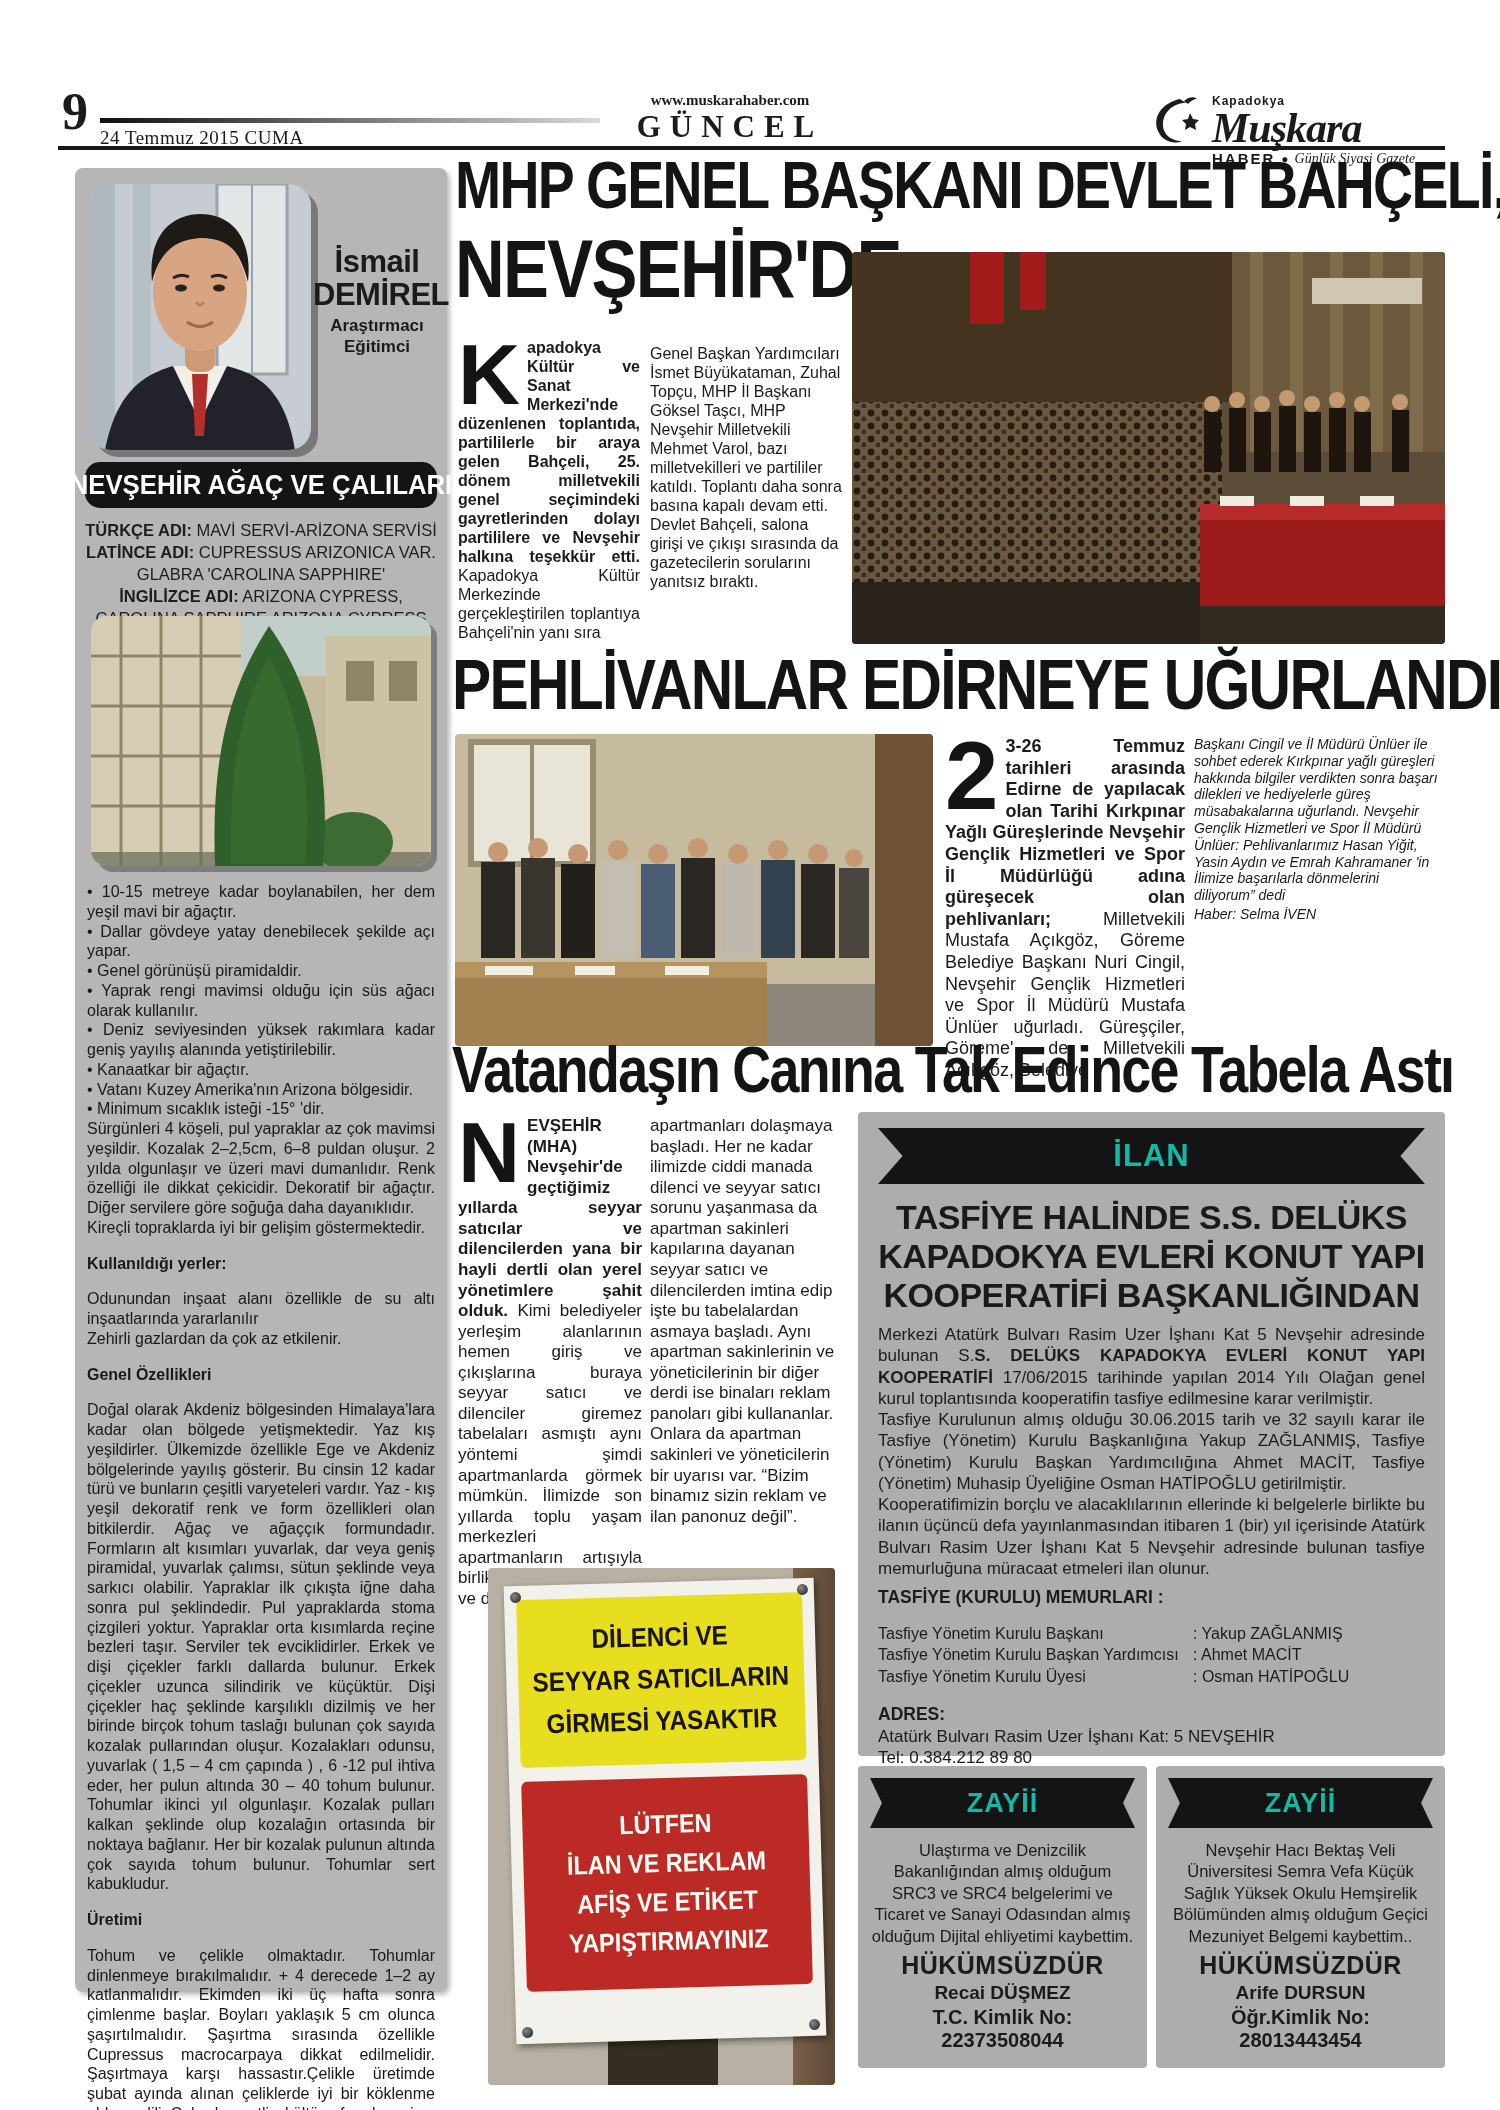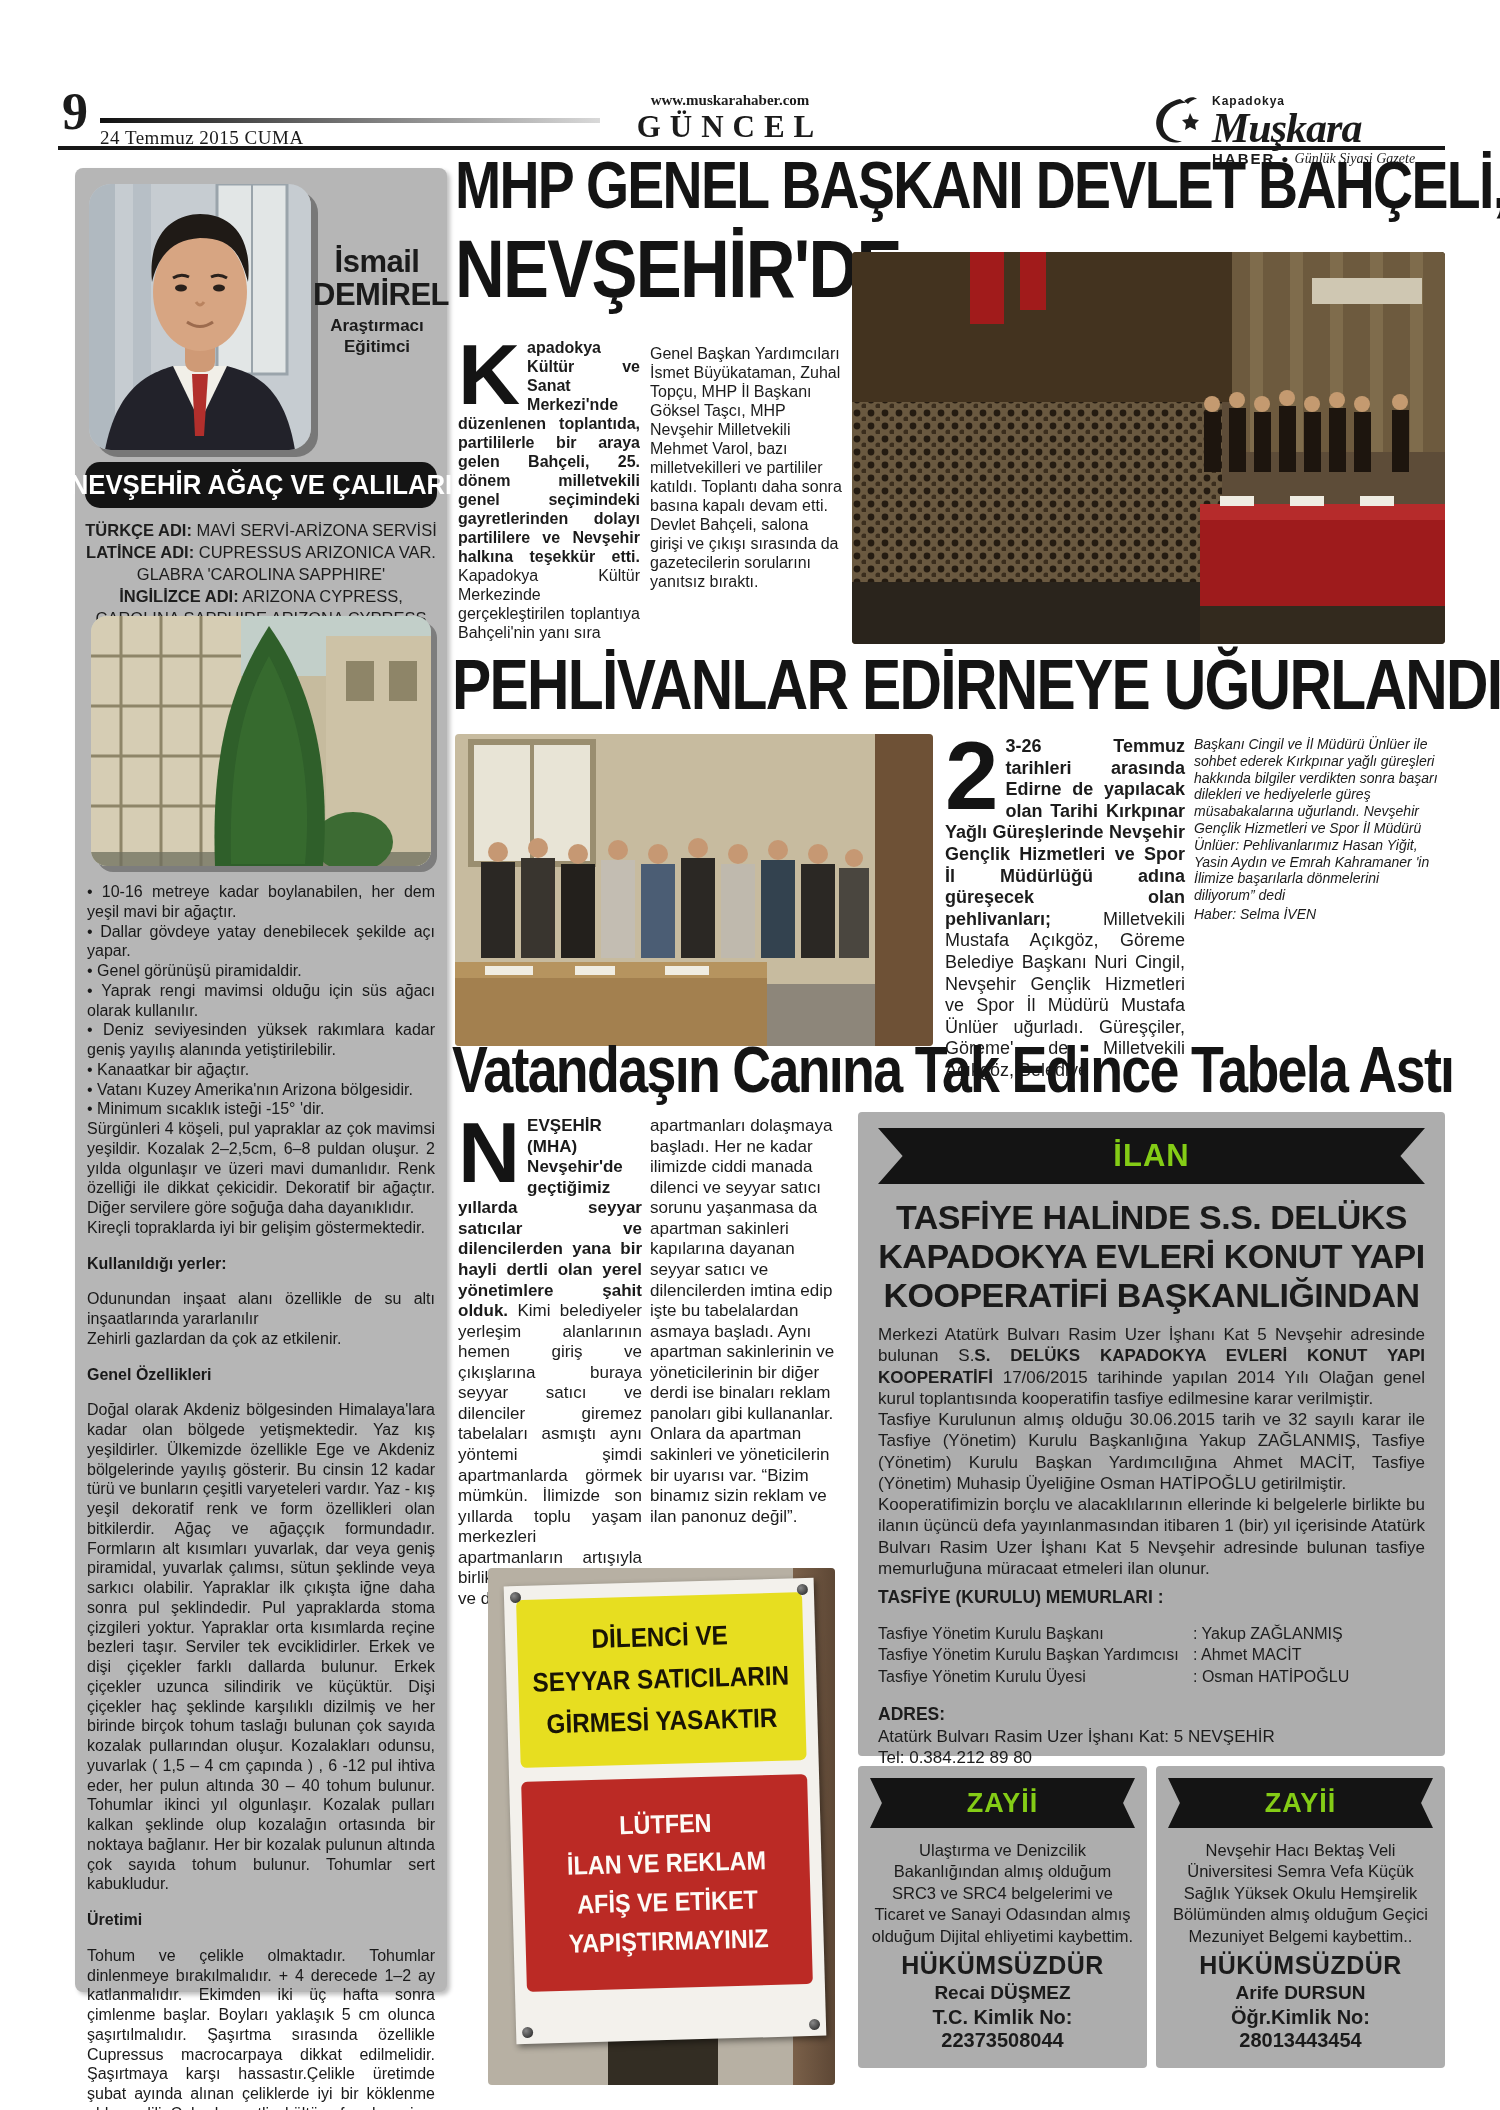--- a/index.html
+++ b/index.html
@@ -64,21 +64,21 @@
   .sign-red{background:#bb2a25;color:#fdfbf6;height:210px;margin-top:14px;}
   .sign-panel span{white-space:pre-line;font-weight:800;display:inline-block;transform:scaleX(.9);}
   .sign-yellow span{font-size:27px;line-height:1.55;}
   .sign-red span{font-size:26px;line-height:1.5;}
   .bolt{position:absolute;width:11px;height:11px;border-radius:50%;background:radial-gradient(circle at 35% 35%,#888,#1c1c1c);}
   .door-strip{position:absolute;right:0;top:0;width:42px;height:100%;background:linear-gradient(90deg,#7a6049,#5d4735);}
   .sign-post{position:absolute;left:120px;bottom:0;width:110px;height:76px;background:#332d23;}
 
   
   .gray-box{background:#adadad;border-radius:4px;}
-  .ribbon{background:#141414;color:#84cc16;display:flex;align-items:center;justify-content:center;
+  .ribbon{background:#141414;color:#14b8a6;display:flex;align-items:center;justify-content:center;
           clip-path:polygon(0 0,100% 0,95.5% 50%,100% 100%,0 100%,4.5% 50%);}
   .ribbon span{font-weight:800;letter-spacing:1px;}
   .ilan-title{font-weight:800;text-align:center;font-size:34px;line-height:1.14;letter-spacing:-.5px;color:#1a1a1a;}
   .ilan-body{font-size:17px;line-height:1.25;text-align:justify;color:#1c1c1c;}
   .ilan-body p{margin:0;}
   .ilan-heading{font-weight:800;font-size:17.5px;margin-top:8px;}
   .officer-row{display:flex;font-size:16px;line-height:1.35;}
   .officer-role{flex:0 0 315px;}
   .adres-label{font-weight:800;font-size:17.5px;}
   .zayii-body{font-size:16.5px;line-height:1.3;text-align:center;}
@@ -181,21 +181,21 @@
         <rect x="255" y="45" width="28" height="40" fill="#8e8568"></rect>
         <rect x="298" y="45" width="28" height="40" fill="#8e8568"></rect>
         <rect x="0" y="236" width="340" height="14" fill="#6e6f5e" opacity=".75"></rect>
         <ellipse cx="262" cy="226" rx="40" ry="30" fill="#3c6b33"></ellipse>
         <path d="M178 10 C138 72 120 140 124 250 L232 250 C240 150 222 72 178 10 Z" fill="#2f5f2a"></path>
         <path d="M178 40 C150 90 138 150 140 248 L214 248 C222 160 206 92 178 40 Z" fill="#3b7031" opacity=".65"></path>
       </svg>
     </div>
 
     <div class="abs left-body" style="left:12px;top:714px;width:348px;">
-      <p class="bullet">10-16 metreye kadar boylanabilen, her dem yeşil mavi bir ağaçtır.</p>
+      <p class="bullet">10-15 metreye kadar boylanabilen, her dem yeşil mavi bir ağaçtır.</p>
       <p class="bullet">Dallar gövdeye yatay denebilecek şekilde açı yapar.</p>
       <p class="bullet">Genel görünüşü piramidaldir.</p>
       <p class="bullet">Yaprak rengi mavimsi olduğu için süs ağacı olarak kullanılır.</p>
       <p class="bullet">Deniz seviyesinden yüksek rakımlara kadar geniş yayılış alanında yetiştirilebilir.</p>
       <p class="bullet">Kanaatkar bir ağaçtır.</p>
       <p class="bullet">Vatanı Kuzey Amerika'nın Arizona bölgesidir.</p>
       <p class="bullet">Minimum sıcaklık isteği -15° 'dir.</p>
       <p class="p">Sürgünleri 4 köşeli, pul yapraklar az çok mavimsi yeşildir. Kozalak 2–2,5cm, 6–8 puldan oluşur. 2 yılda olgunlaşır ve üzeri mavi dumanlıdır. Renk özelliği ile dikkat çekicidir. Dekoratif bir ağaçtır. Diğer servilere göre soğuğa daha dayanıklıdır.</p>
       <p class="p">Kireçli topraklarda iyi bir gelişim göstermektedir.</p>
       <p class="h">Kullanıldığı yerler:</p>

